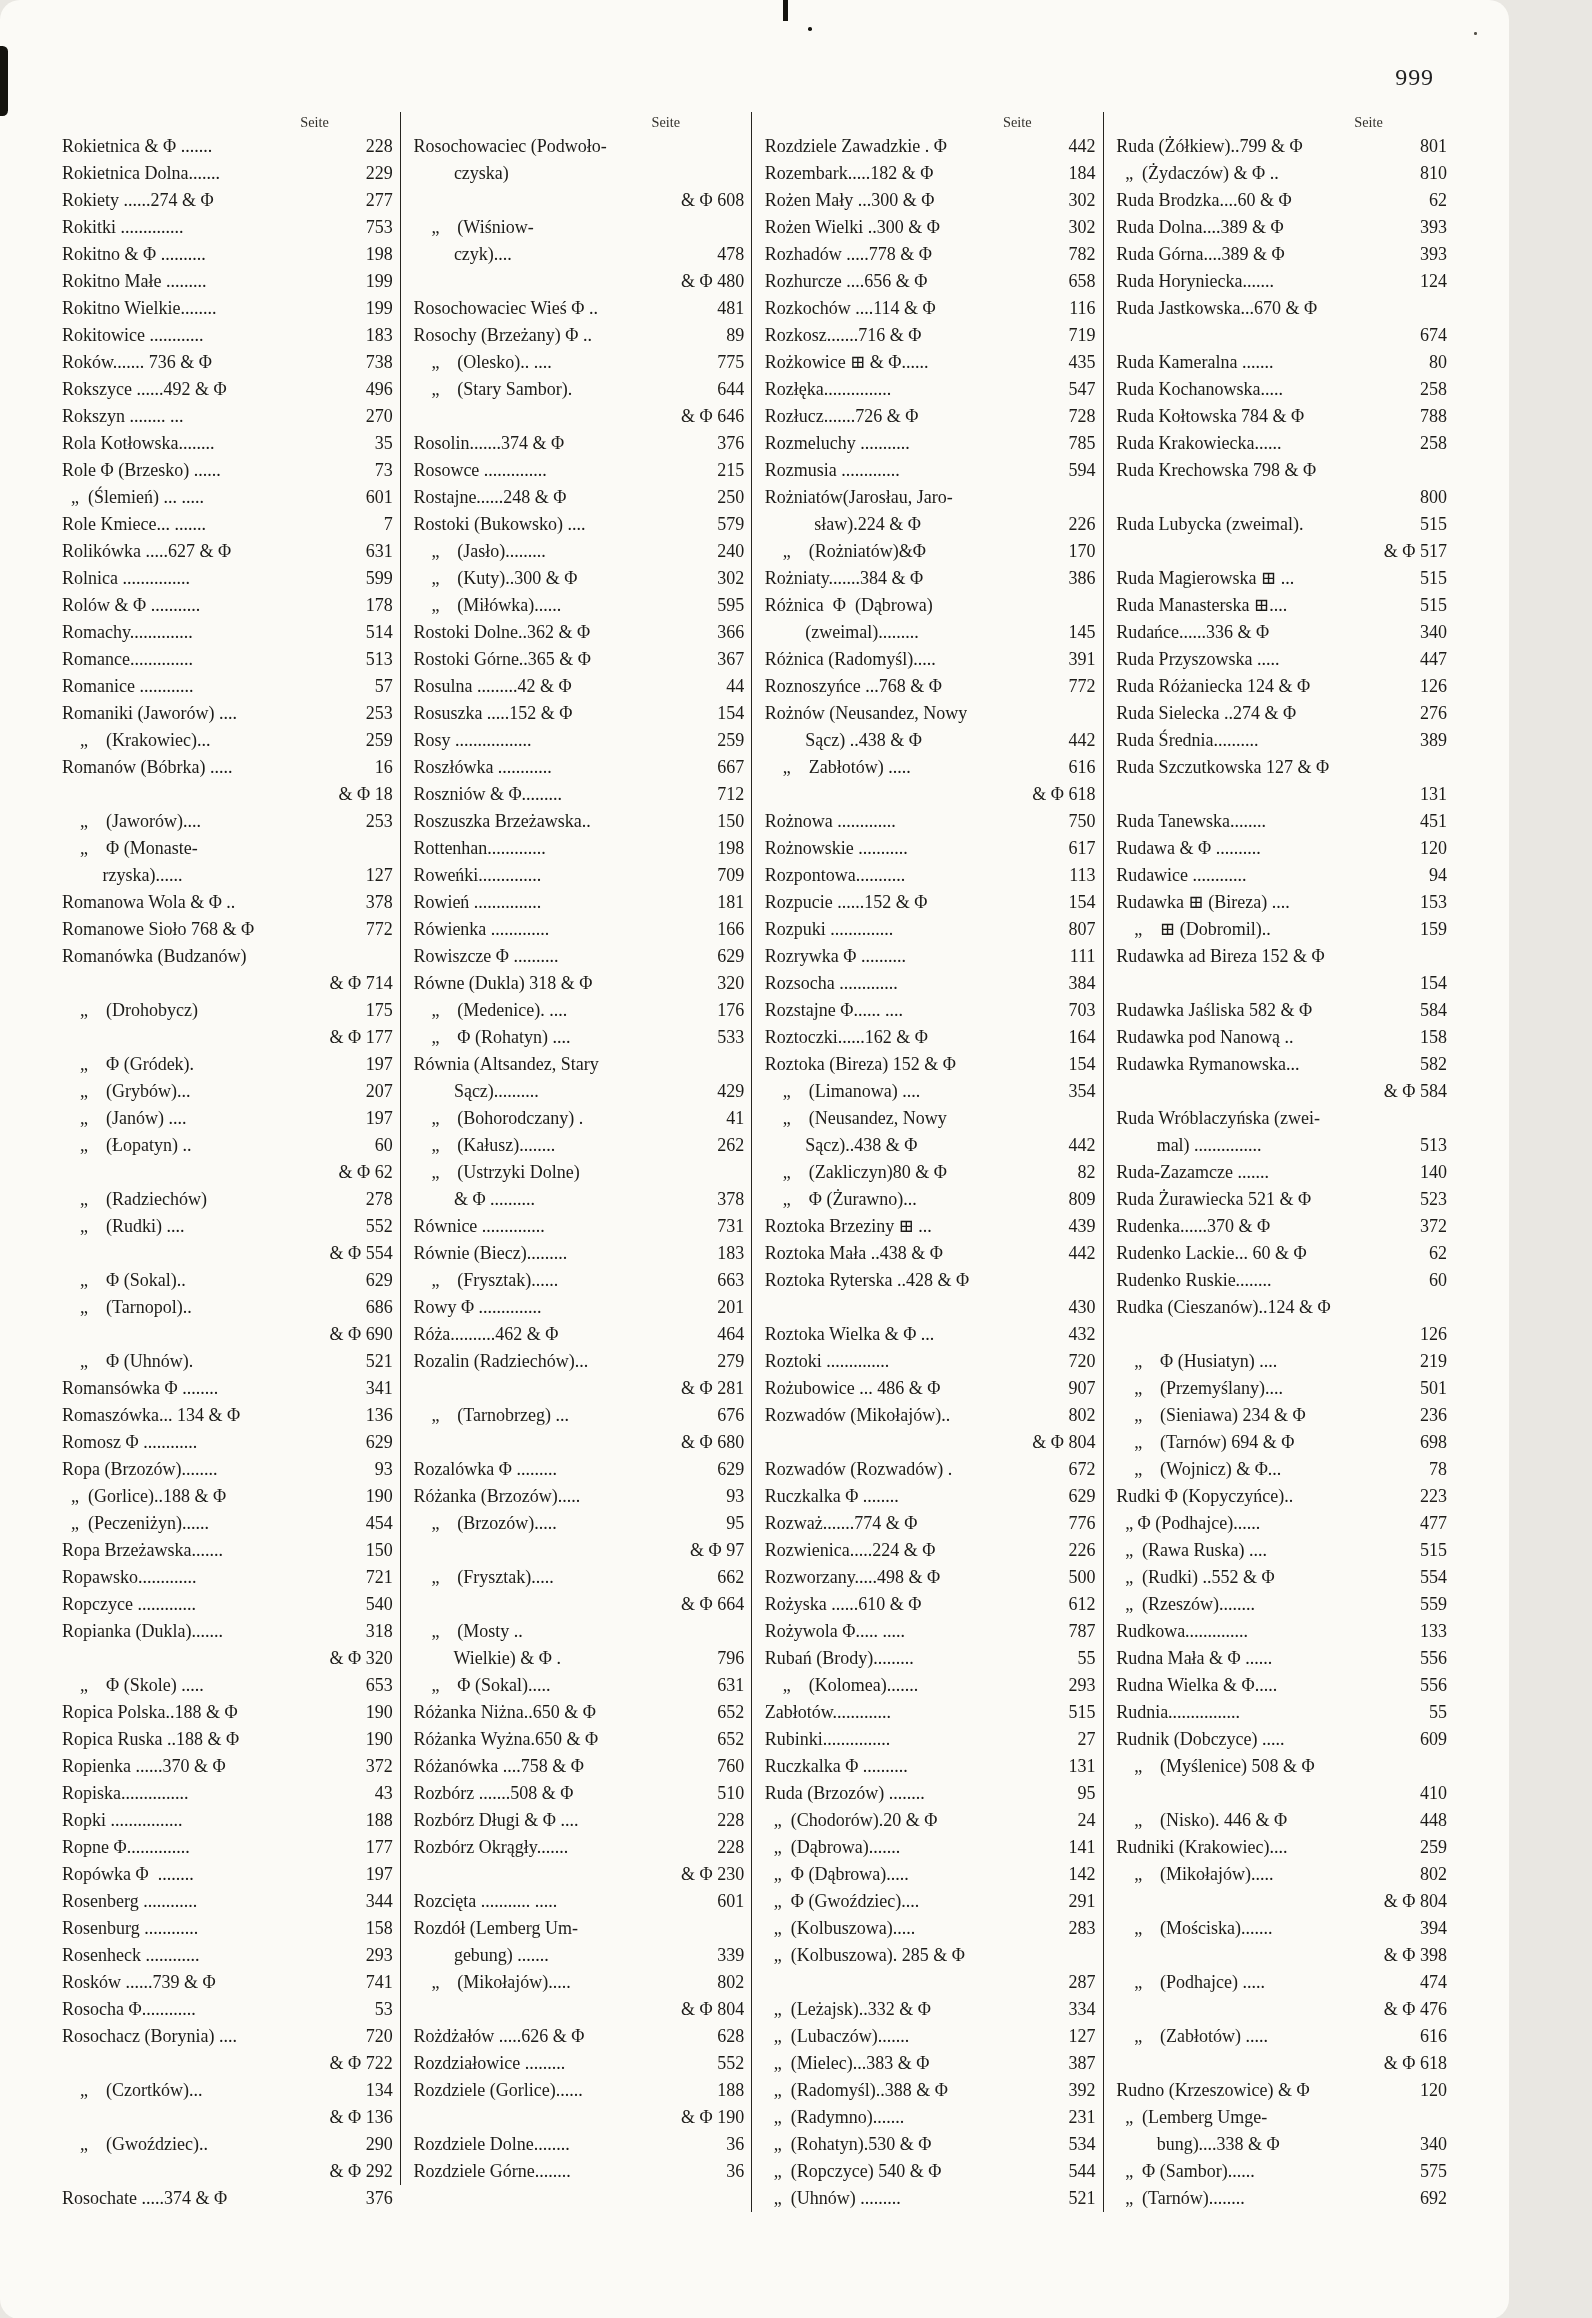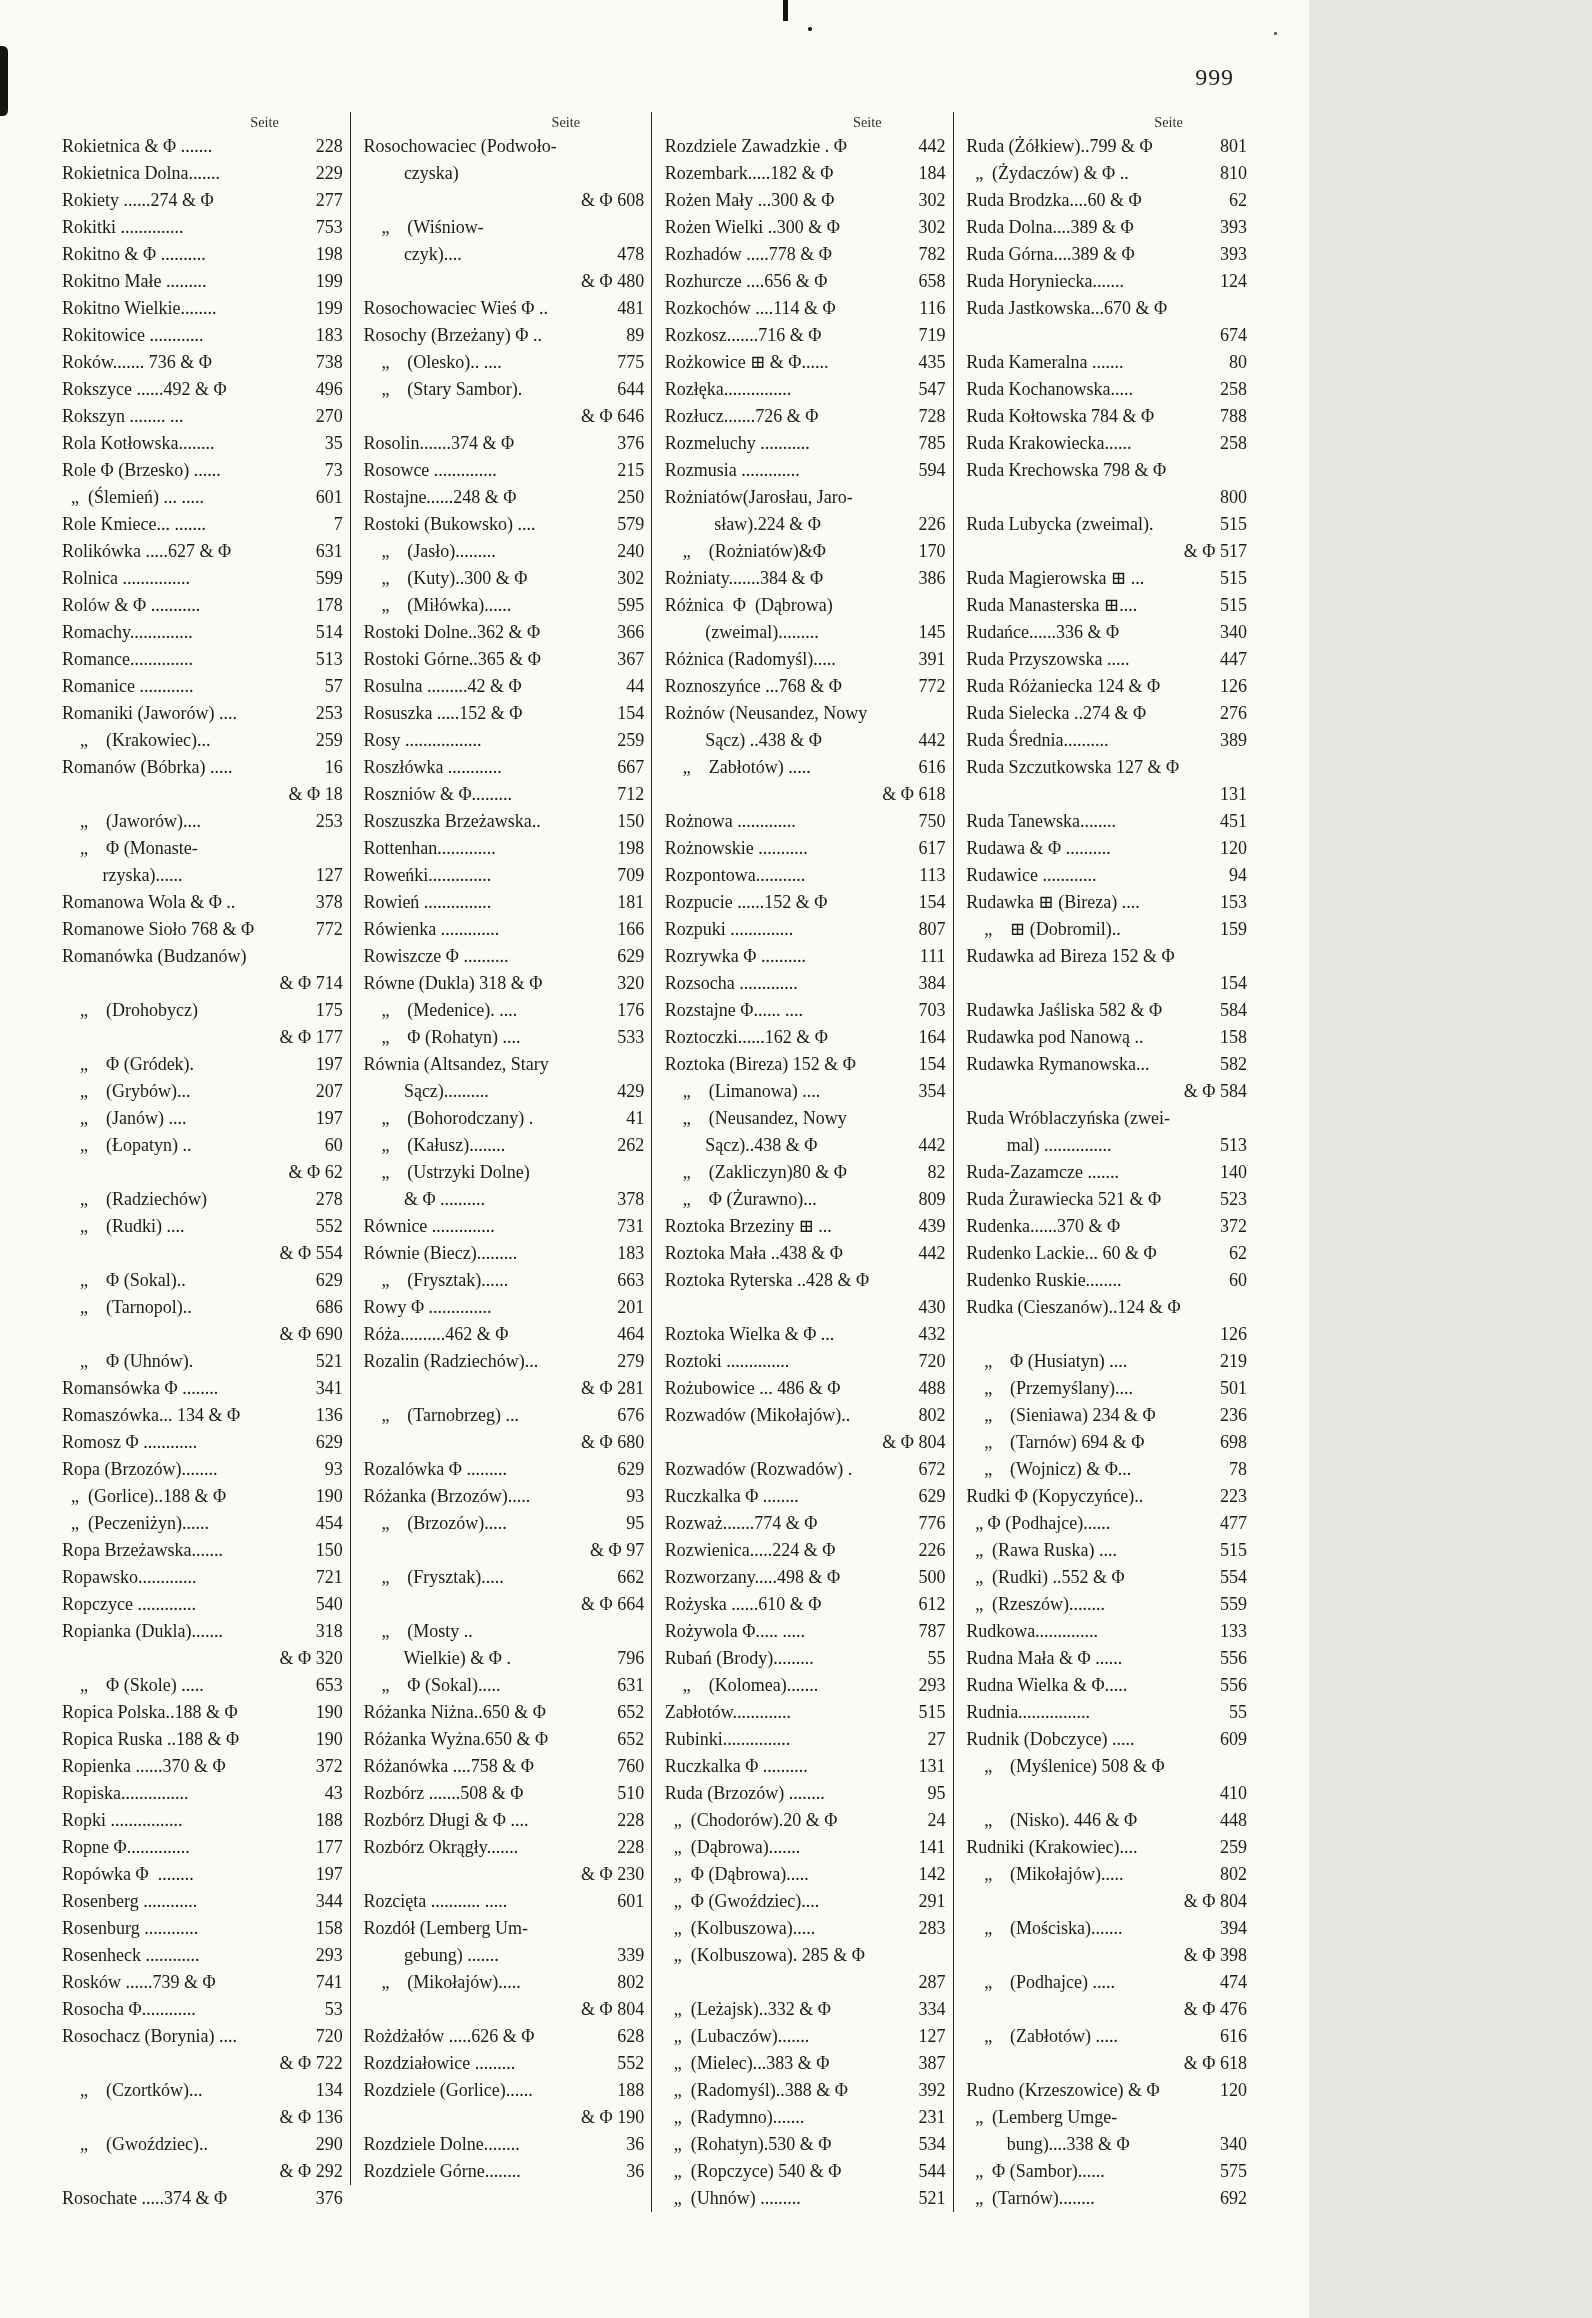--- a/index.html
+++ b/index.html
@@ -2,22 +2,22 @@
 <html style="font-size:14.3px"><head>
 <meta charset="utf-8">
 <style>
   html,body{margin:0;padding:0;}
   body{
     width:1593px;height:2319px;
     background:#e9e7e2;
     font-family:"Liberation Serif","DejaVu Serif",serif;
   }
   .page{
-    position:relative;width:1309px;height:2319px;
-    background:#fbfaf6;color:#1c1b18;overflow:hidden;
+    position:relative;width:1509px;height:2319px;
+    background:#fbfaf6;color:#1c1b18;overflow:hidden;border-radius:20px;
   }
   .page-number{
     position:absolute;top:64px;right:75px;
     font-size:24px;letter-spacing:0.9px;color:#222;
   }
   .columns{
     position:absolute;top:112px;left:62px;right:55px;bottom:54px;
     display:flex;align-items:flex-start;
   }
   .col{
@@ -256,21 +256,21 @@
         <div class="line"><span class="l">    „    (Neusandez, Nowy</span><span class="r"></span></div>
         <div class="line"><span class="l">         Sącz)..438 &amp; Φ</span><span class="r">442</span></div>
         <div class="line"><span class="l">    „    (Zakliczyn)80 &amp; Φ</span><span class="r">82</span></div>
         <div class="line"><span class="l">    „    Φ (Żurawno)...</span><span class="r">809</span></div>
         <div class="line"><span class="l">Roztoka Brzeziny ⊞ ...</span><span class="r">439</span></div>
         <div class="line"><span class="l">Roztoka Mała ..438 &amp; Φ</span><span class="r">442</span></div>
         <div class="line"><span class="l">Roztoka Ryterska ..428 &amp; Φ</span><span class="r"></span></div>
         <div class="line"><span class="l"></span><span class="r">430</span></div>
         <div class="line"><span class="l">Roztoka Wielka &amp; Φ ...</span><span class="r">432</span></div>
         <div class="line"><span class="l">Roztoki ..............</span><span class="r">720</span></div>
-        <div class="line"><span class="l">Rożubowice ... 486 &amp; Φ</span><span class="r">488</span></div>
+        <div class="line"><span class="l">Rożubowice ... 486 &amp; Φ</span><span class="r">907</span></div>
         <div class="line"><span class="l">Rozwadów (Mikołajów)..</span><span class="r">802</span></div>
         <div class="line"><span class="l"></span><span class="r">&amp; Φ 804</span></div>
         <div class="line"><span class="l">Rozwadów (Rozwadów) .</span><span class="r">672</span></div>
         <div class="line"><span class="l">Ruczkalka Φ ........</span><span class="r">629</span></div>
         <div class="line"><span class="l">Rozważ.......774 &amp; Φ</span><span class="r">776</span></div>
         <div class="line"><span class="l">Rozwienica.....224 &amp; Φ</span><span class="r">226</span></div>
         <div class="line"><span class="l">Rozworzany.....498 &amp; Φ</span><span class="r">500</span></div>
         <div class="line"><span class="l">Rożyska ......610 &amp; Φ</span><span class="r">612</span></div>
         <div class="line"><span class="l">Rożywola Φ..... .....</span><span class="r">787</span></div>
         <div class="line"><span class="l">Rubań (Brody).........</span><span class="r">55</span></div>

